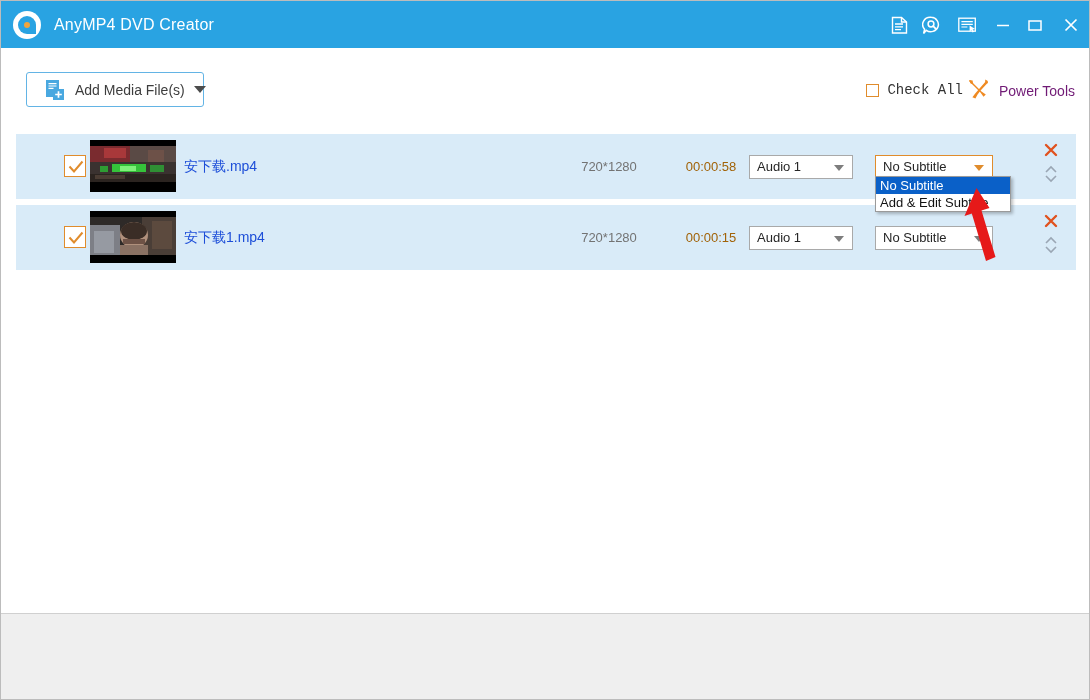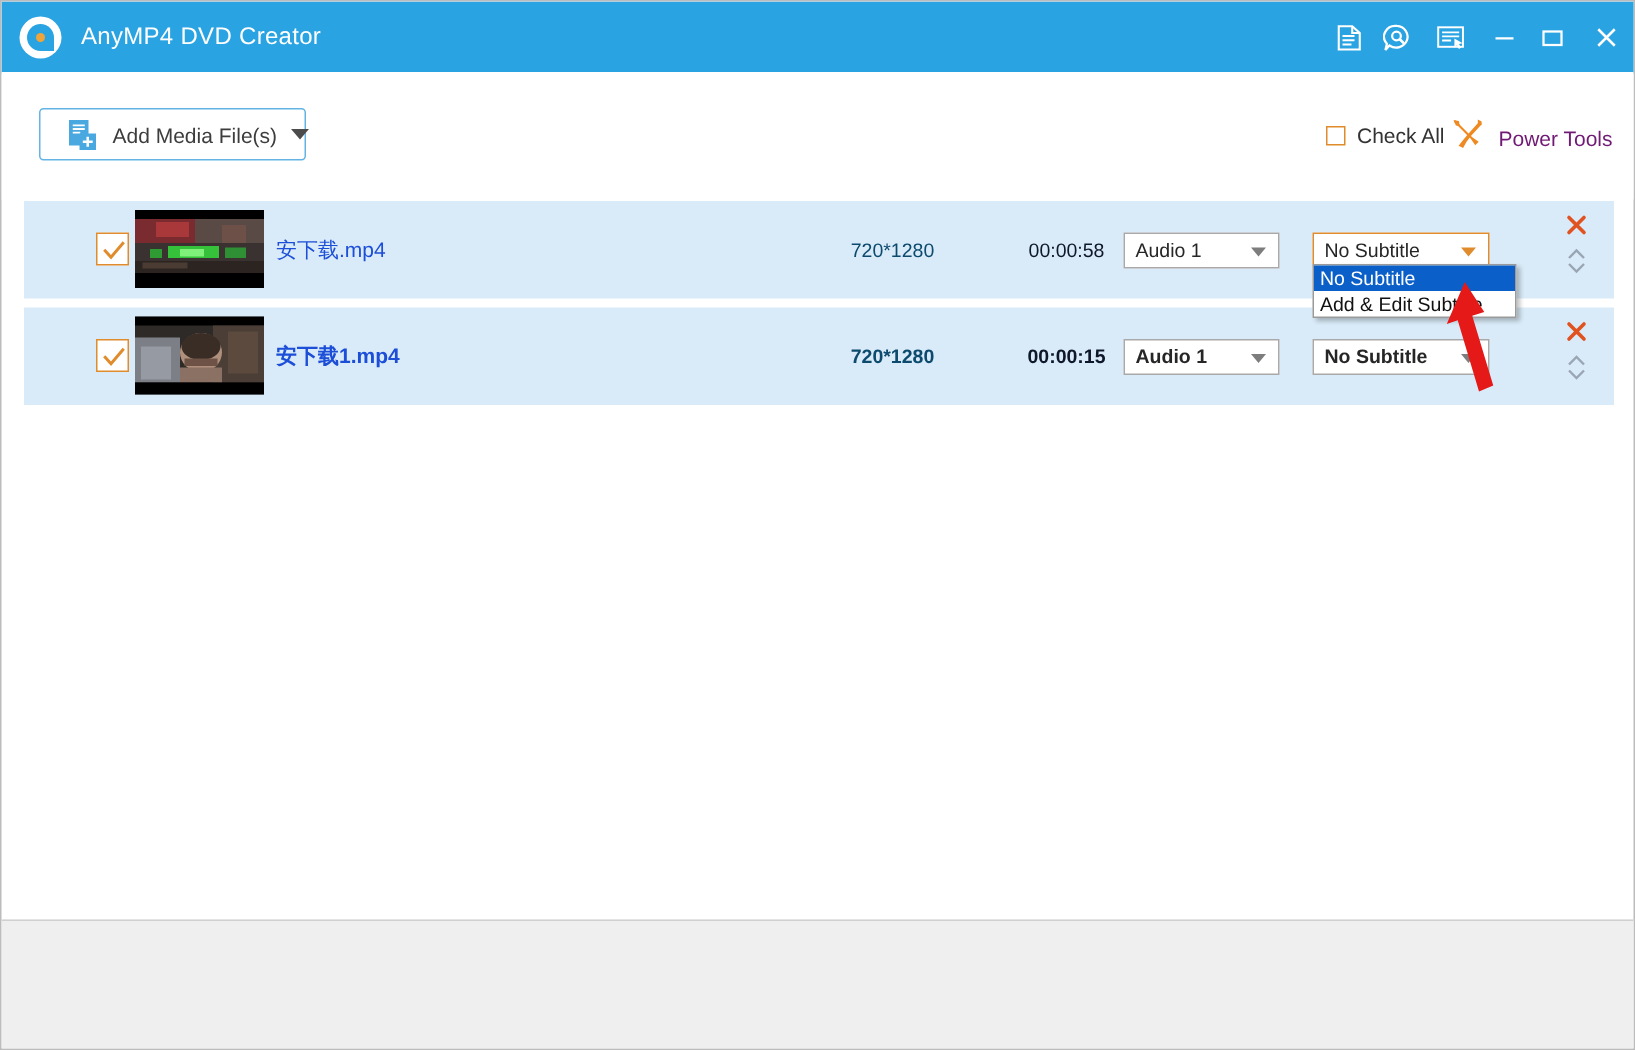--- a/index.html
+++ b/index.html
@@ -101,41 +101,42 @@
   }
   .chk-box {
     width: 13px; height: 13px;
     border: 1px solid #e08c2c;
     background: #ffffff;
     display: inline-block;
   }
   .check-all .ca-label {
     margin-left: 8px; font-size: 14px; color: #333333;
     white-space: nowrap;
+    font-family: Liberation Mono, monospace;
   }
   .power-tools {
     position: absolute; right: 16px; top: 30px;
     display: flex; align-items: center;
     cursor: pointer;
   }
   .pt-label { margin-left: 9px; font-size: 14px; color: #701a75; white-space: nowrap; }
 
   
   .list-area {
     position: absolute; left: 15px; top: 133px;
     width: 1060px; height: 140px;
   }
   .row {
     position: absolute; left: 0;
     width: 1060px; height: 65px;
     background: #d9ebf8;
     display: block;
   }
   .row.r1 { top: 0; }
-  .row.r2 { top: 71px; font-weight: bold; }
+  .row.r2 { top: 71px; }
   .row-chk {
     position: absolute; left: 48px; top: 21px;
     width: 22px; height: 22px;
     border: 1px solid #e08c2c;
     background: #ffffff;
     cursor: pointer;
   }
   .row-chk svg { position: absolute; left: 2px; top: 2px; }
   .thumb {
     position: absolute; left: 74px; top: 6px;
@@ -143,28 +144,28 @@
     background: #000000;
     overflow: hidden;
   }
   .thumb .inner { position: absolute; left: 0; width: 86px; }
   .fname {
     position: absolute; left: 168px; top: 24px;
     font-size: 14px; color: #1d4ed8;
     white-space: nowrap;
   }
   .res {
-    position: absolute; left: 534px; top: 25px;
+    position: absolute; left: 548px; top: 25px;
     width: 90px; text-align: center;
-    font-size: 13px; color: #0c4a6e;
+    font-size: 13px; color: #737373;
   }
   .dur {
     position: absolute; left: 650px; top: 25px;
     width: 90px; text-align: center;
-    font-size: 13px; color: #0f172a;
+    font-size: 13px; color: #a16207;
   }
   .sel {
     position: absolute;
     height: 24px;
     background: #ffffff;
     border: 1px solid #a9a9a9;
     cursor: pointer;
   }
   .sel .sel-label {
     position: absolute; left: 7px; top: 3px;

